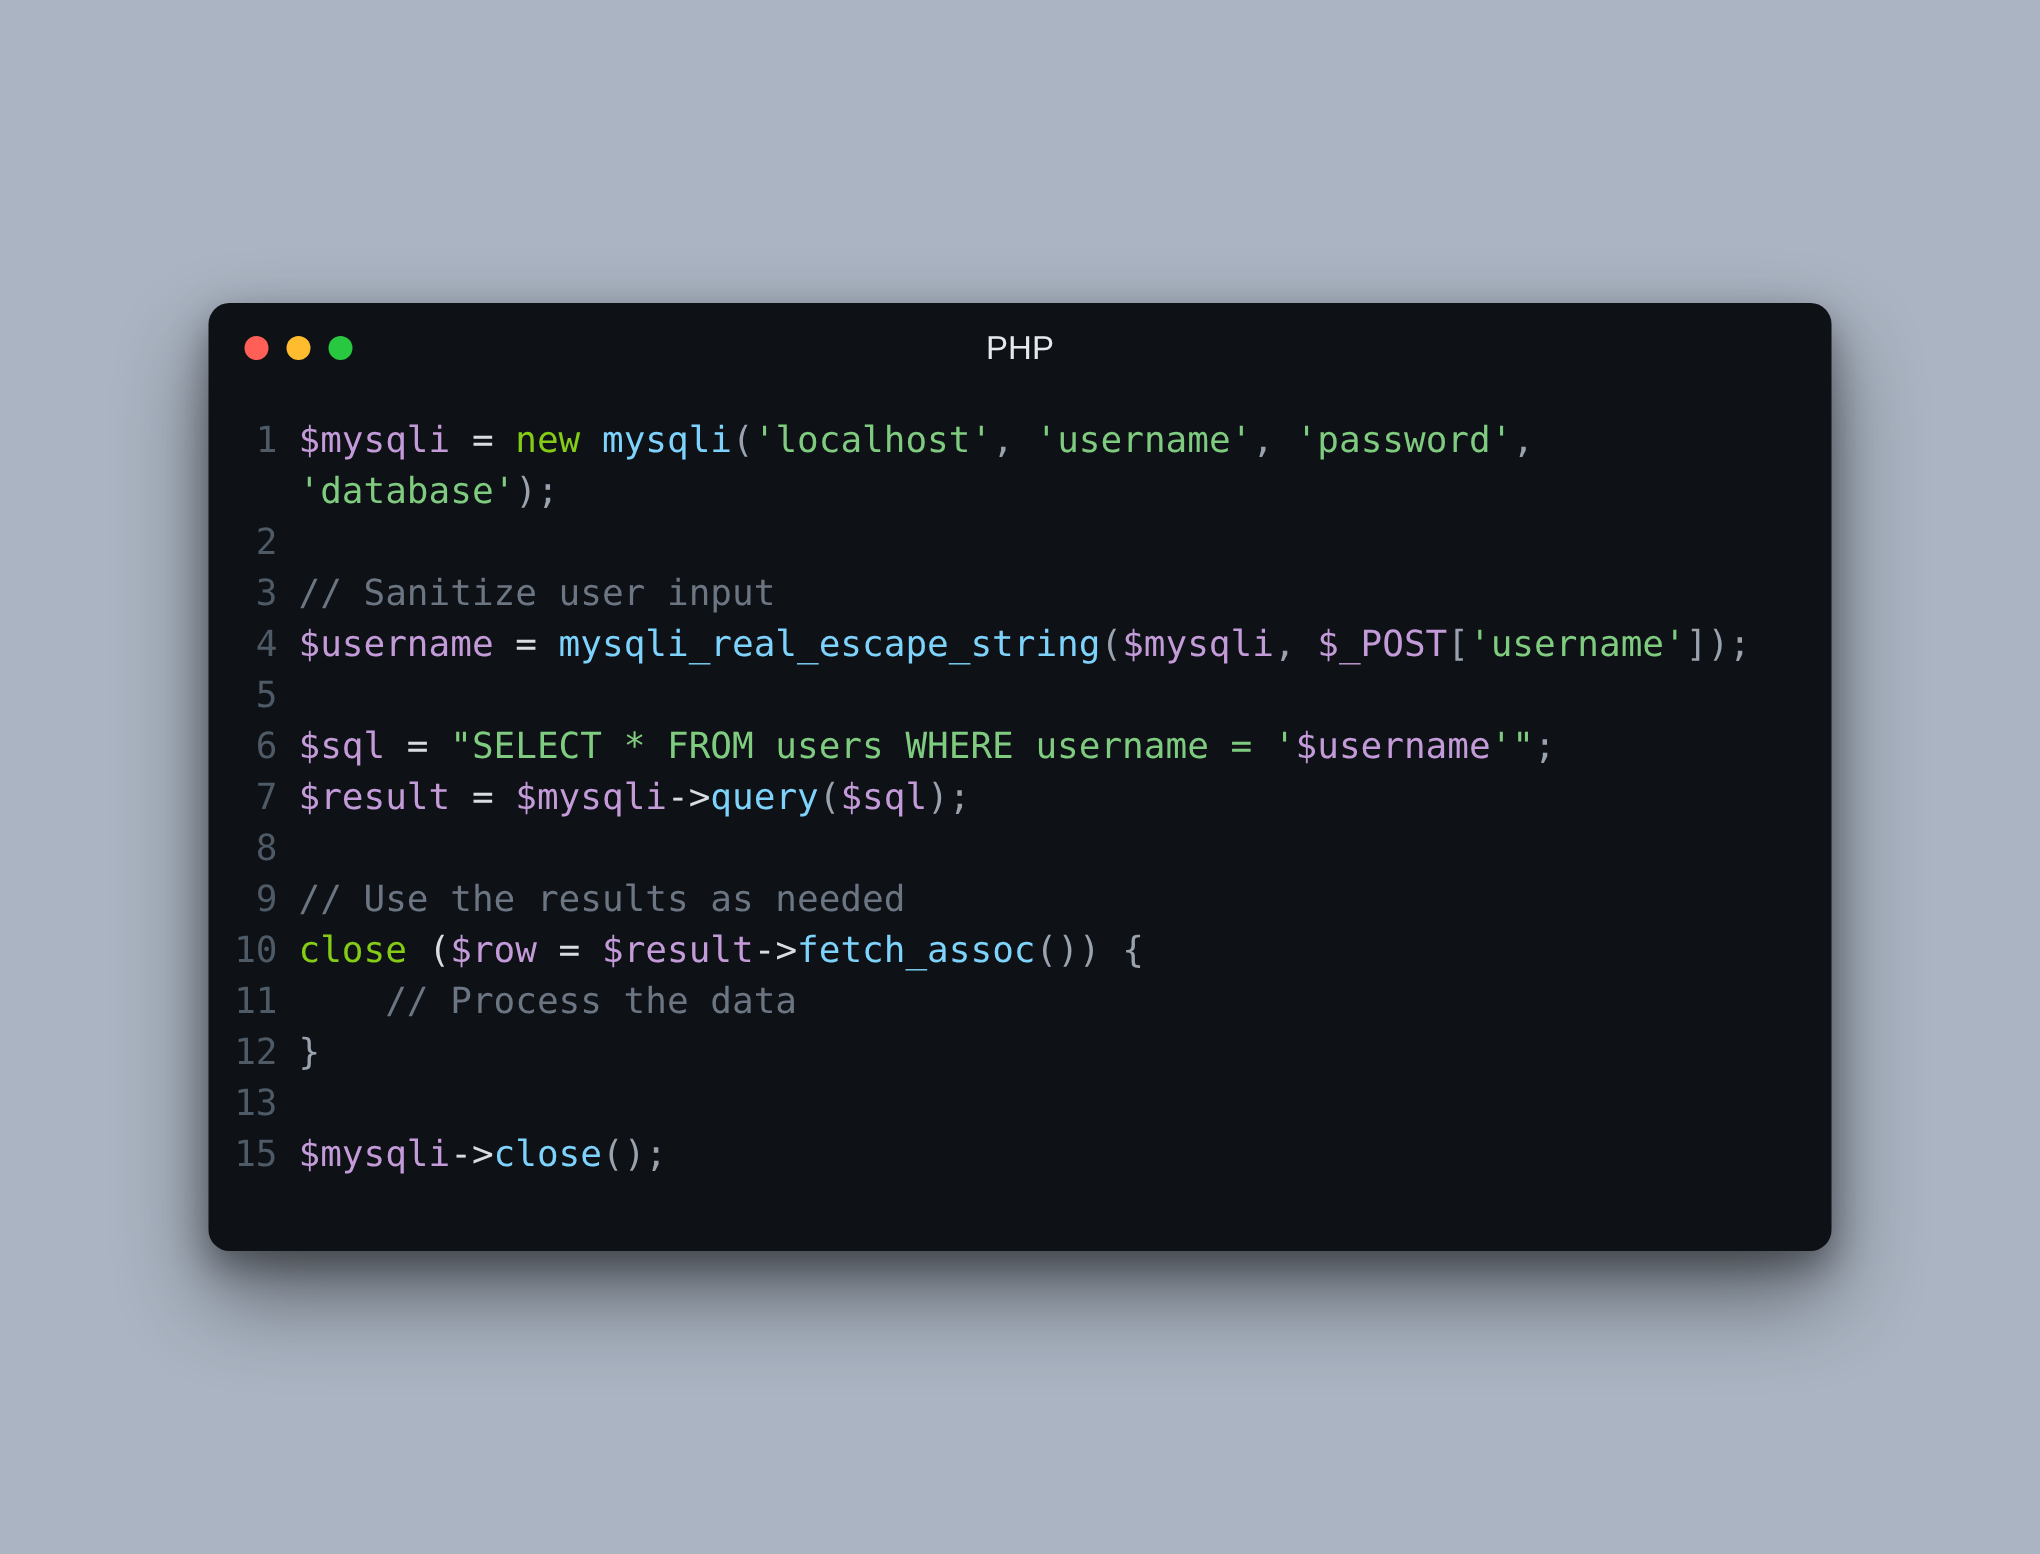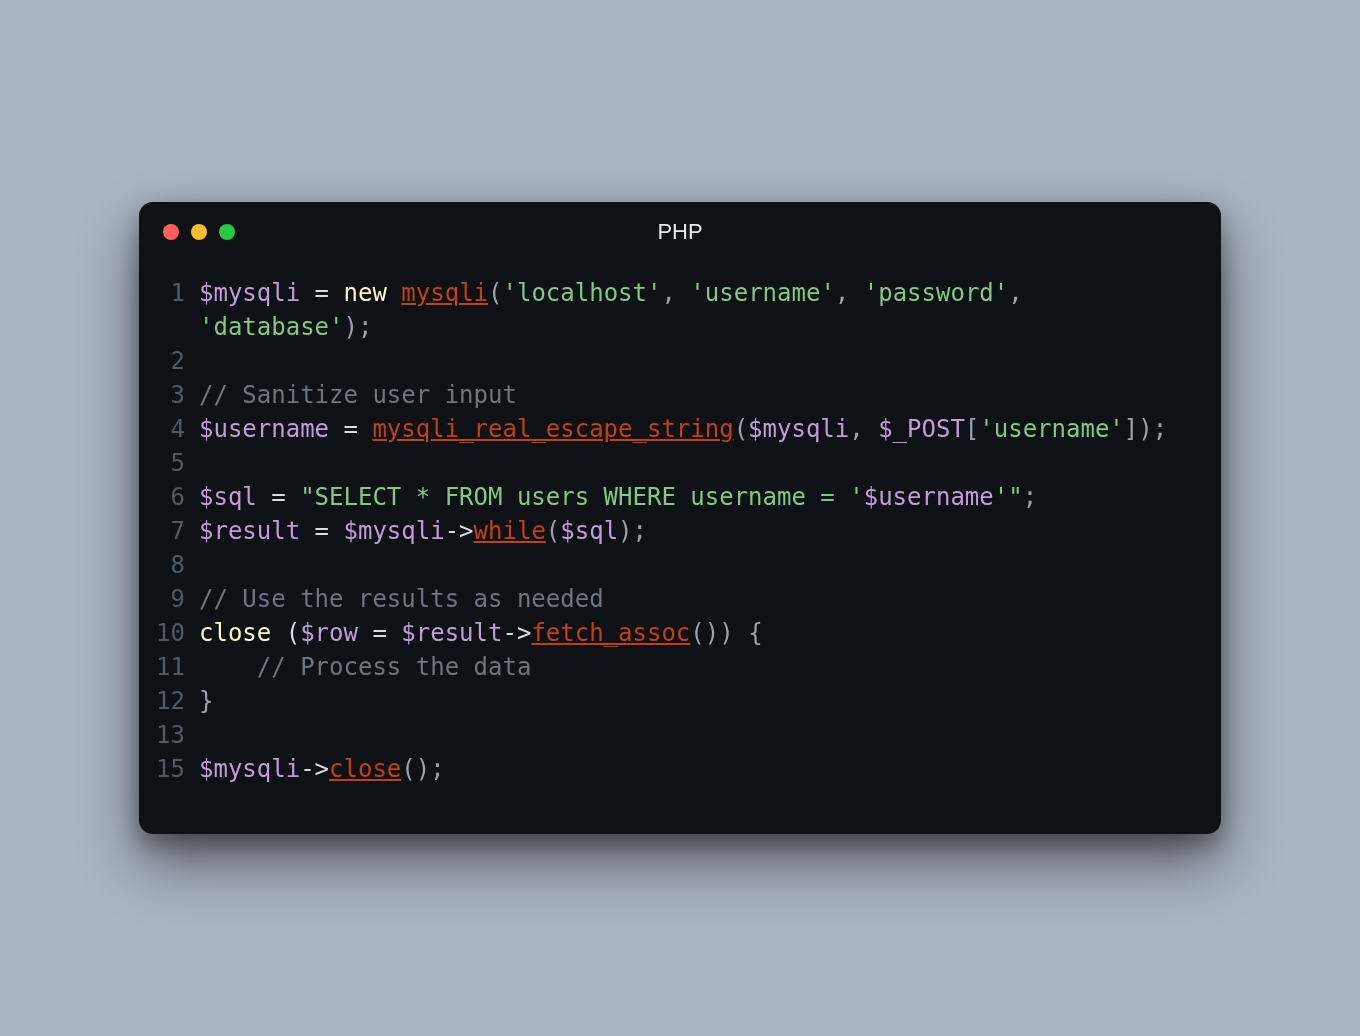--- a/index.html
+++ b/index.html
@@ -66,22 +66,22 @@
     user-select: none;
   }
   .code {
     color: #d9dde3;
     white-space: pre-wrap;
     word-break: break-word;
     flex: 1;
   }
   .tok-var { color: #c49bd9; text-align: center; }
   .tok-op  { color: #d9dde3; }
-  .tok-kw  { color: #fef9c3; }
-  .tok-fn  { color: #c2410c; text-decoration: underline; }
+  .tok-kw  { color: #84cc16; }
+  .tok-fn  { color: #7dd3fc; }
   .tok-str { color: #7fcb7f; margin-top: 13px; }
   .tok-punc{ color: #9aa3ad; }
   .tok-cmt { color: #6c7682; margin-top: 23px; }
 </style>
 </head>
 <body>
 
 <div class="window">
   <div class="titlebar">
     <div class="traffic-lights">
@@ -111,21 +111,21 @@
       <div class="line">
         <div class="lnum">5</div>
         <div class="code">&nbsp;</div>
       </div>
       <div class="line">
         <div class="lnum">6</div>
         <div class="code"><span class="tok-var">$sql</span><span class="tok-op"> = </span><span class="tok-str">"SELECT * FROM users WHERE username = '</span><span class="tok-var">$username</span><span class="tok-str">'"</span><span class="tok-punc">;</span></div>
       </div>
       <div class="line">
         <div class="lnum">7</div>
-        <div class="code"><span class="tok-var">$result</span><span class="tok-op"> = </span><span class="tok-var">$mysqli</span><span class="tok-op">-&gt;</span><span class="tok-fn">while</span><span class="tok-punc">(</span><span class="tok-var">$sql</span><span class="tok-punc">);</span></div>
+        <div class="code"><span class="tok-var">$result</span><span class="tok-op"> = </span><span class="tok-var">$mysqli</span><span class="tok-op">-&gt;</span><span class="tok-fn">query</span><span class="tok-punc">(</span><span class="tok-var">$sql</span><span class="tok-punc">);</span></div>
       </div>
       <div class="line">
         <div class="lnum">8</div>
         <div class="code">&nbsp;</div>
       </div>
       <div class="line">
         <div class="lnum">9</div>
         <div class="code"><span class="tok-cmt">// Use the results as needed</span></div>
       </div>
       <div class="line">

